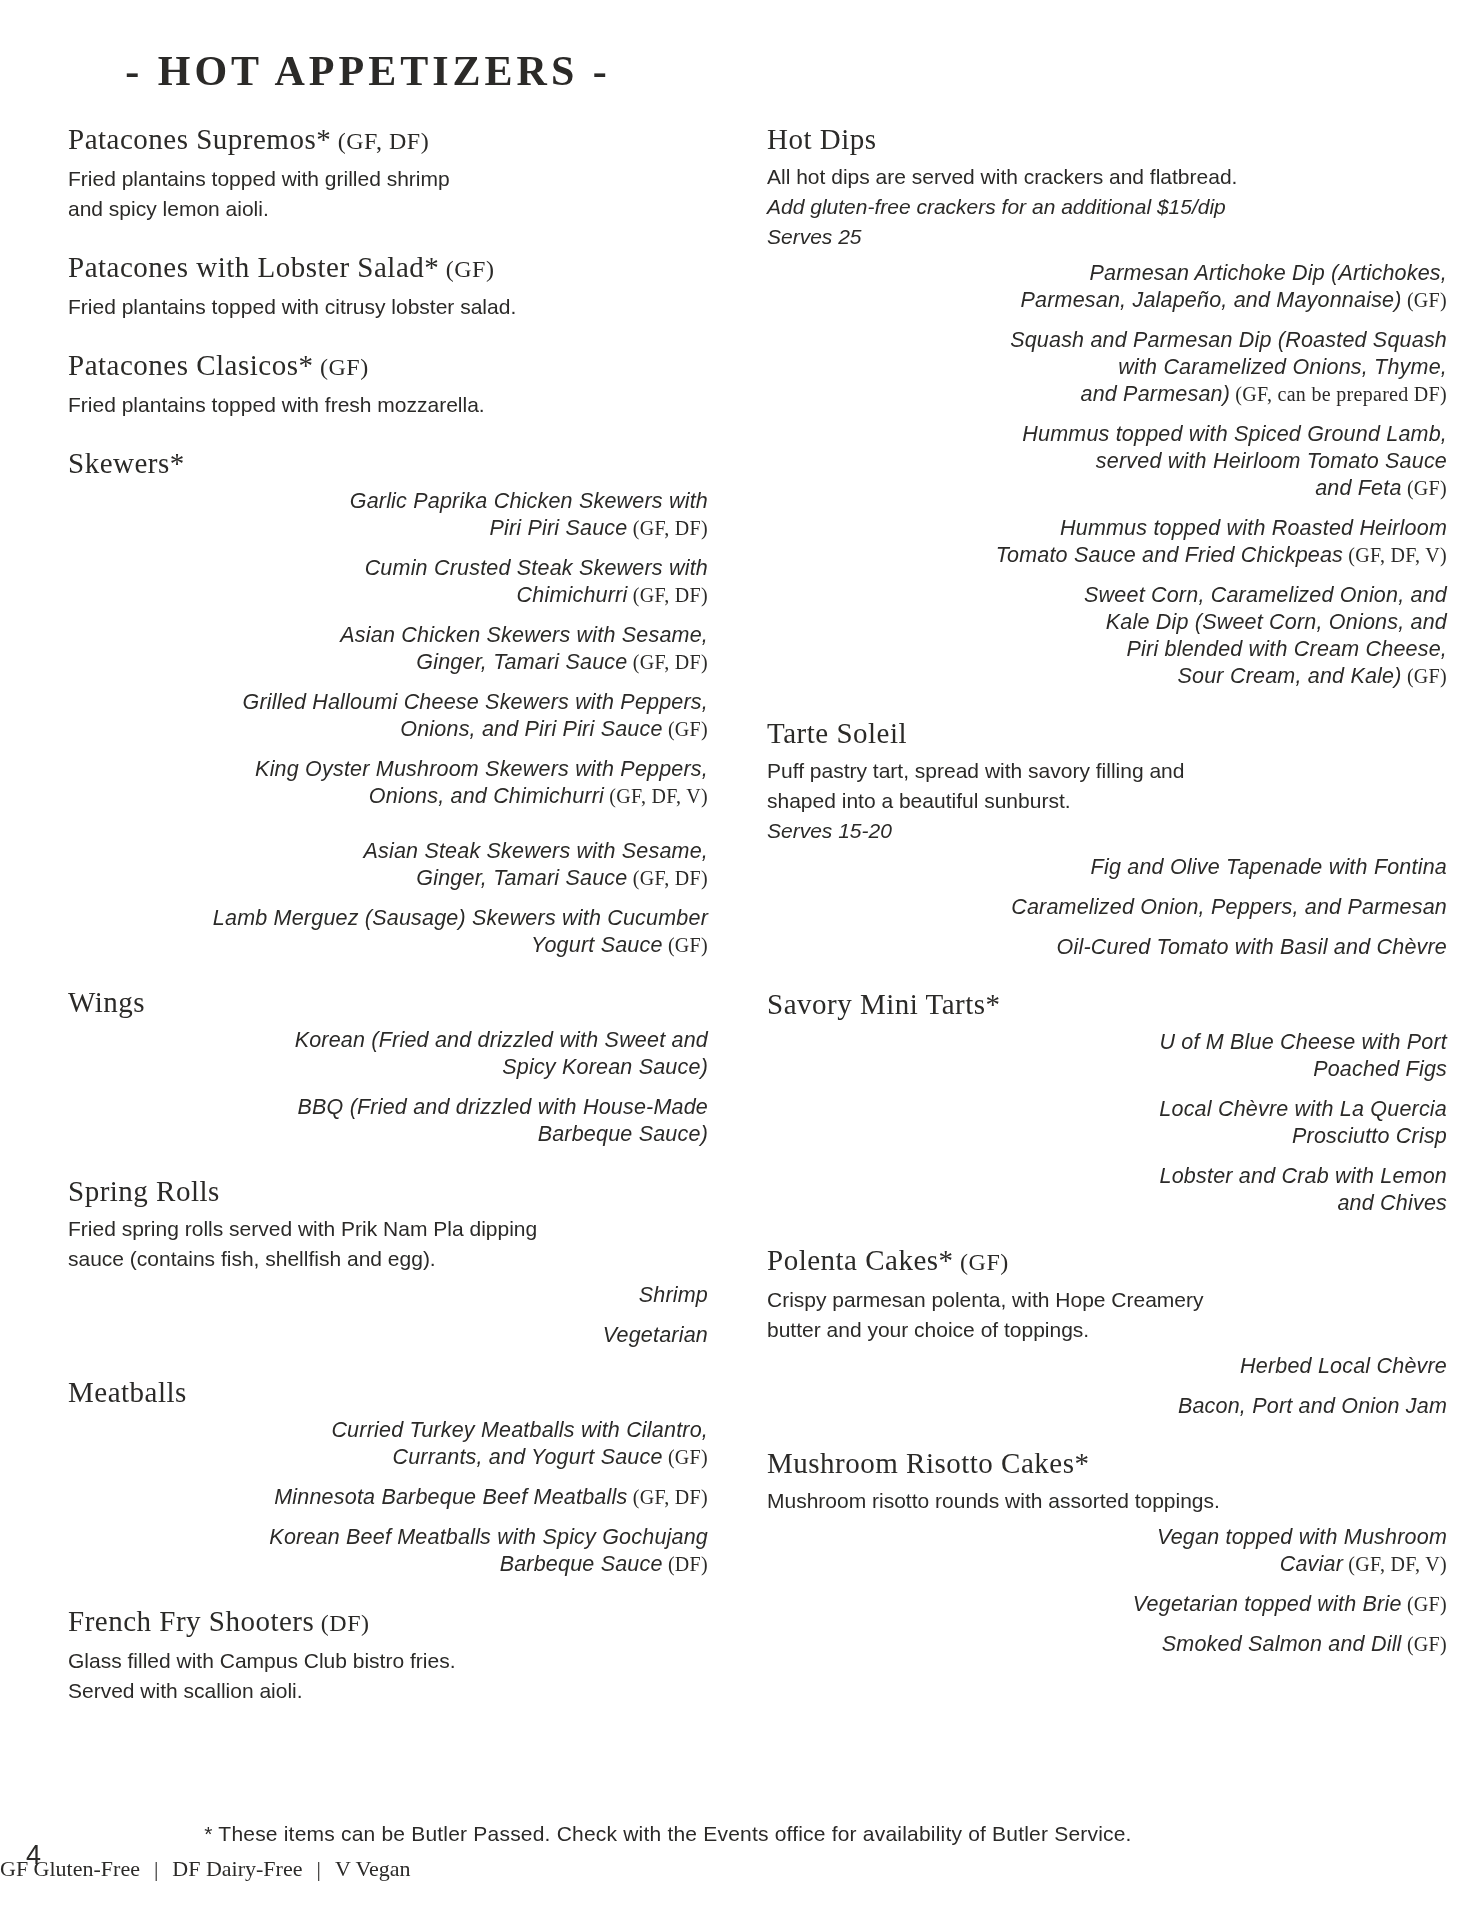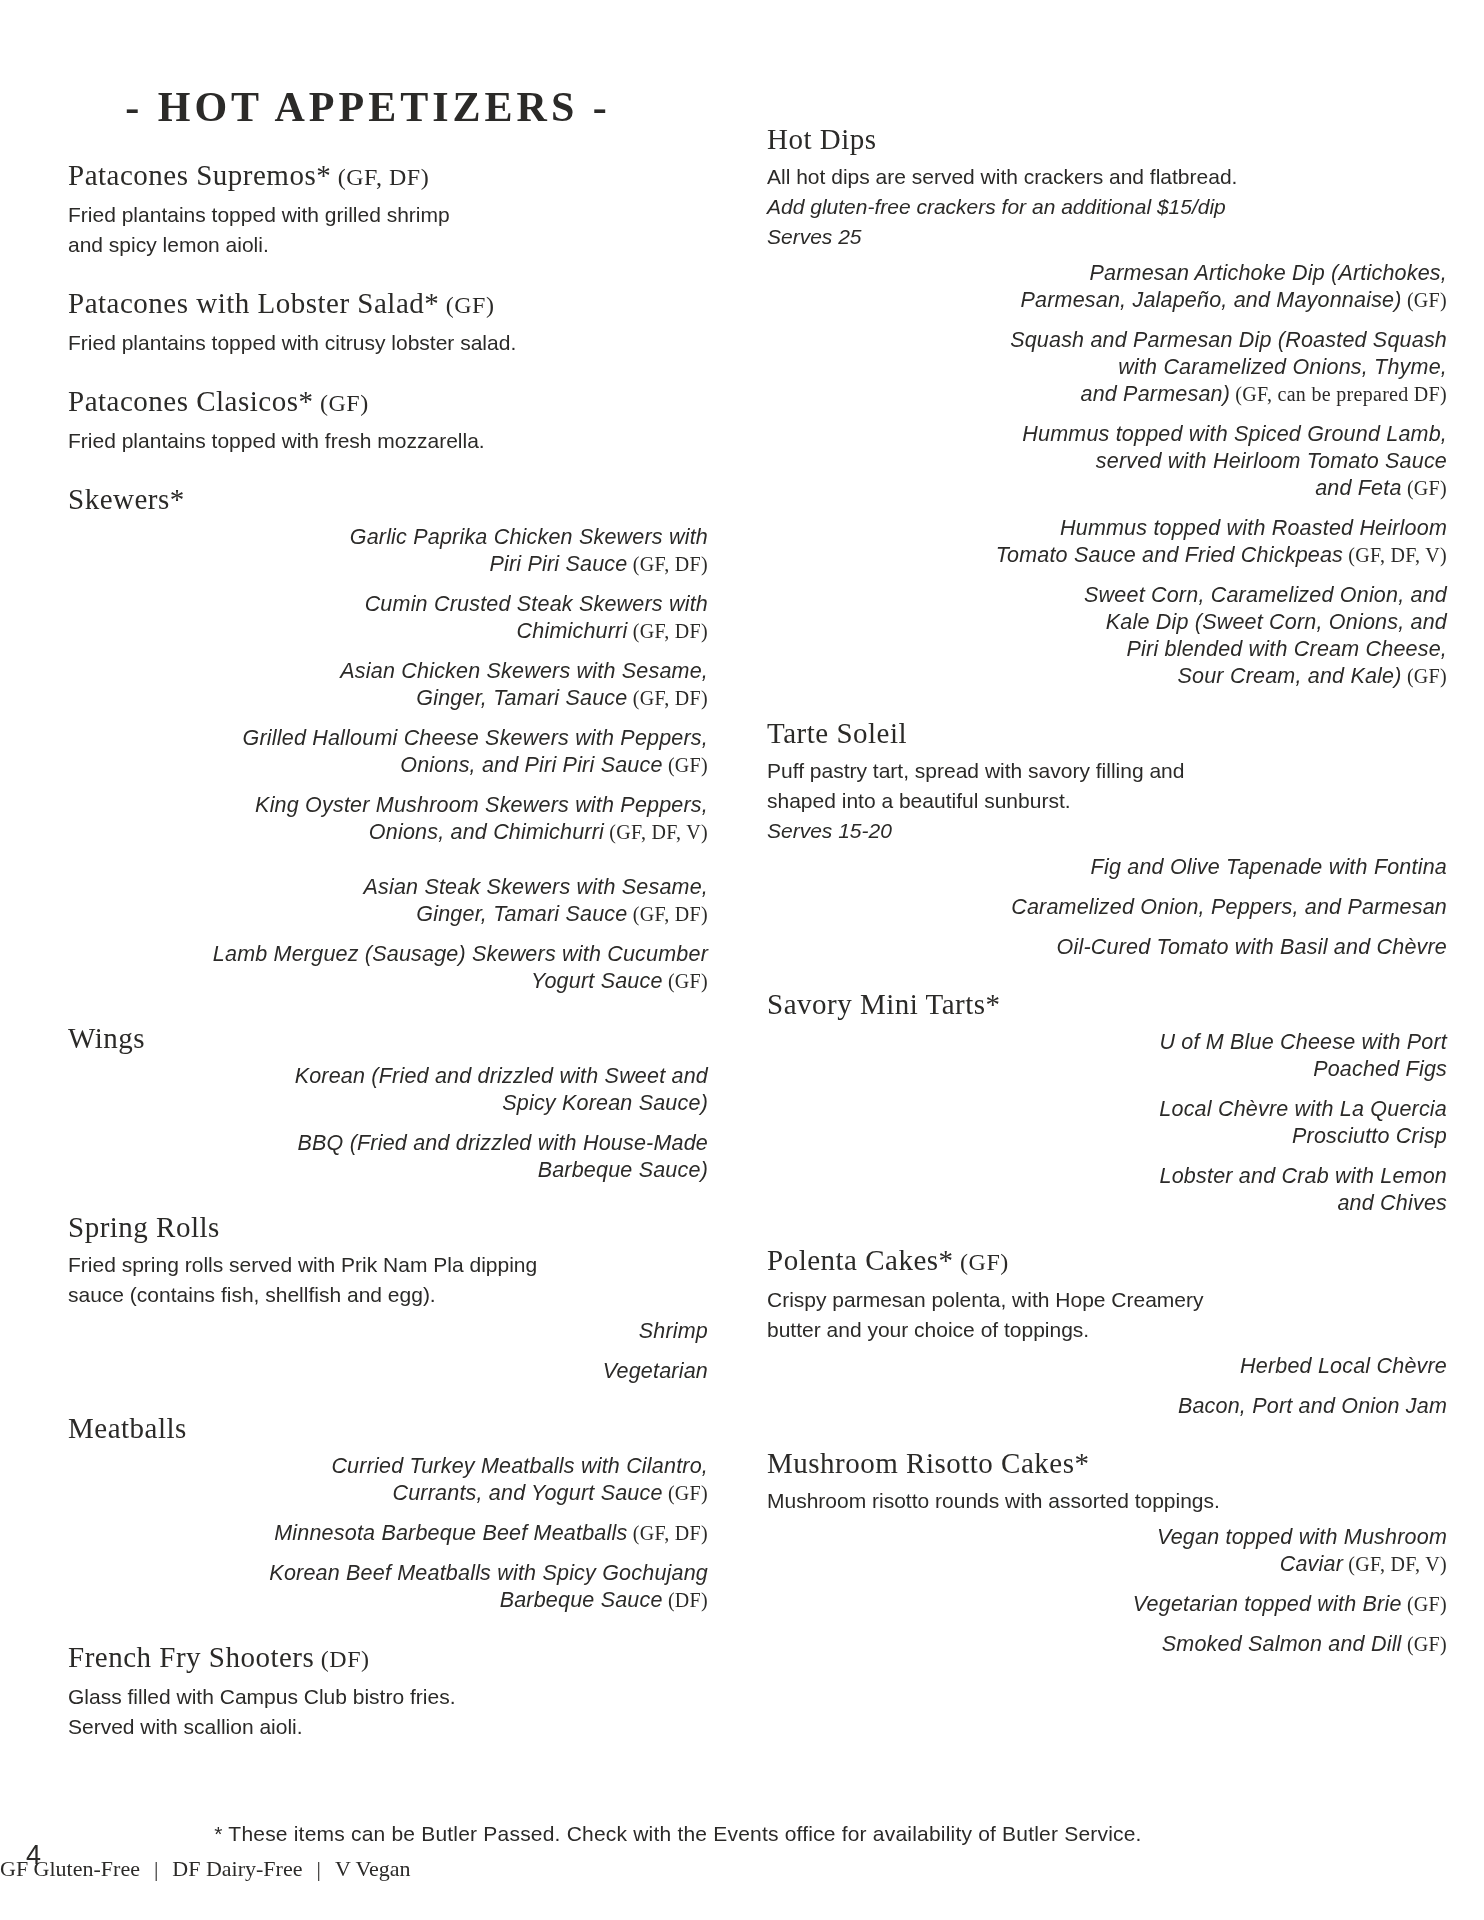--- a/index.html
+++ b/index.html
@@ -2,21 +2,21 @@
 <html><head>
 <meta charset="utf-8">
 <style>
   html,body{margin:0;padding:0;}
   body{
     width:1484px;height:1920px;position:relative;overflow:hidden;
     background:#ffffff;color:#2b2a28;
     font-family:"Liberation Sans",sans-serif;
   }
   .col{position:absolute;top:0;display:flow-root;}
-  #col-left{left:68px;width:640px;margin-top:36px;}
+  #col-left{left:68px;width:640px;}
   #col-right{left:767px;width:680px;padding-top:96px;}
   .page-title{
     font-family:"Liberation Serif",serif;font-weight:700;
     font-size:42px;line-height:50px;letter-spacing:4px;
     text-align:center;margin:0;padding-top:46px;width:600px;
     white-space:nowrap;
   }
   .sec-heading{
     font-family:"Liberation Serif",serif;font-weight:400;
     font-size:29px;line-height:34px;letter-spacing:.5px;
@@ -32,21 +32,21 @@
   }
   .sub-item.gap{margin-top:28px;}
   .line{white-space:nowrap;}
   .line.first{padding-left:36px;}
   .line.wrap{padding-left:86px;}
   .diet{
     font-family:"Liberation Serif",serif;font-style:normal;
     font-size:20px;letter-spacing:.3px;
   }
   .footnote{
-    position:absolute;top:1822px;left:16px;width:1324px;
+    position:absolute;top:1822px;left:6px;width:1324px;
     text-align:center;font-size:21px;font-weight:500;letter-spacing:.2px;
   }
   .legend{
     position:absolute;top:1856px;left:0;width:1484px;
     text-align:left;font-family:"Liberation Serif",serif;font-size:22px;
   }
   .legend .sep{padding:0 14px;color:#2b2a28;}
   .page-num{position:absolute;left:26px;top:1840px;font-size:27px;}
 </style>
 </head>

